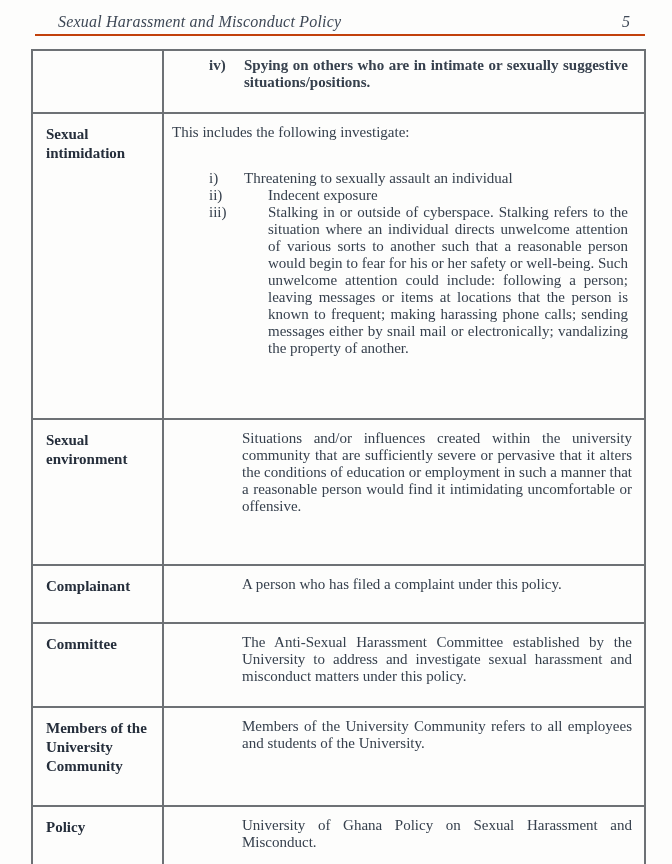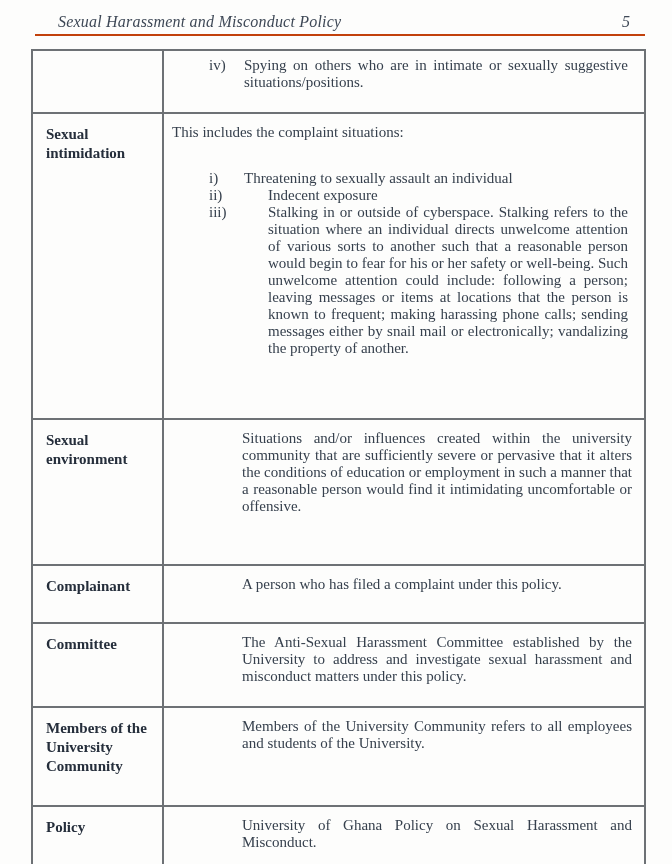--- a/index.html
+++ b/index.html
@@ -50,21 +50,21 @@
   col.c-term { width: 131px; }
   
   td.term {
     font-weight: bold;
     color: #252e3b;
     padding: 11px 6px 6px 13px;
     font-size: 15px;
     line-height: 19px;
   }
   
-  td.def-list   { padding: 6px 16px 6px 45px; }   
+  td.def-list   { padding: 6px 16px 6px 45px; font-weight: bold; }   
   td.def-mixed  { padding: 10px 16px 8px 8px; }   
   td.def-plain  { padding: 10px 12px 8px 78px; }  
   .intro { margin: 0; }
   .list { margin-top: 29px; }
   .def-mixed .li { margin-left: 37px; }
   .li { display: flex; }
   .li + .li { margin-top: 0; gap: 24px; }
   .marker { flex: 0 0 35px; }
   .litext { flex: 1 1 auto; text-align: justify; }
   .deftext { text-align: justify; }
@@ -98,21 +98,21 @@
       <div class="li">
         <span class="marker">iv)</span>
         <div class="litext">Spying on others who are in intimate or sexually suggestive situations/positions.</div>
       </div>
     </td>
   </tr>
 
   <tr class="r2">
     <td class="term">Sexual intimidation</td>
     <td class="def-mixed">
-      <p class="intro">This includes the complaint situations:</p>
+      <p class="intro">This includes the following investigate:</p>
       <div class="list">
         <div class="li">
           <span class="marker">i)</span>
           <div class="litext">Threatening to sexually assault an individual</div>
         </div>
         <div class="li">
           <span class="marker">ii)</span>
           <div class="litext">Indecent exposure</div>
         </div>
         <div class="li">

